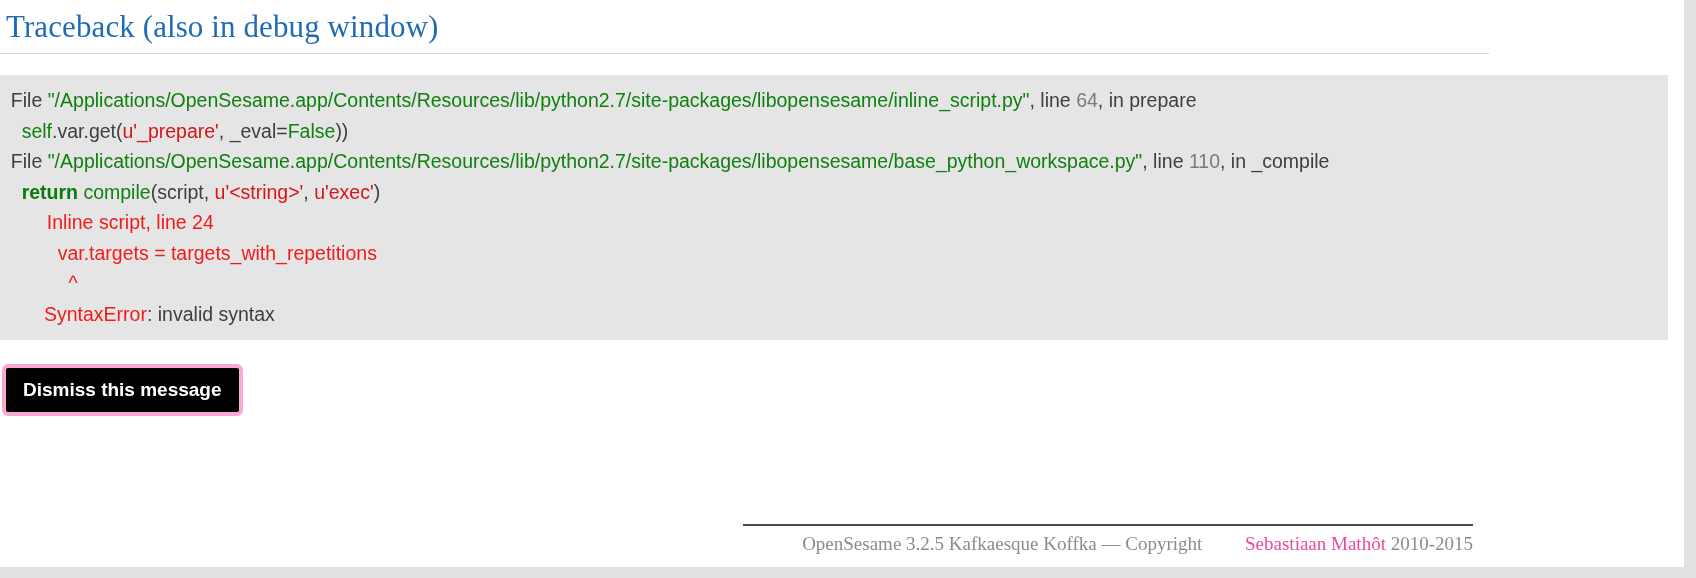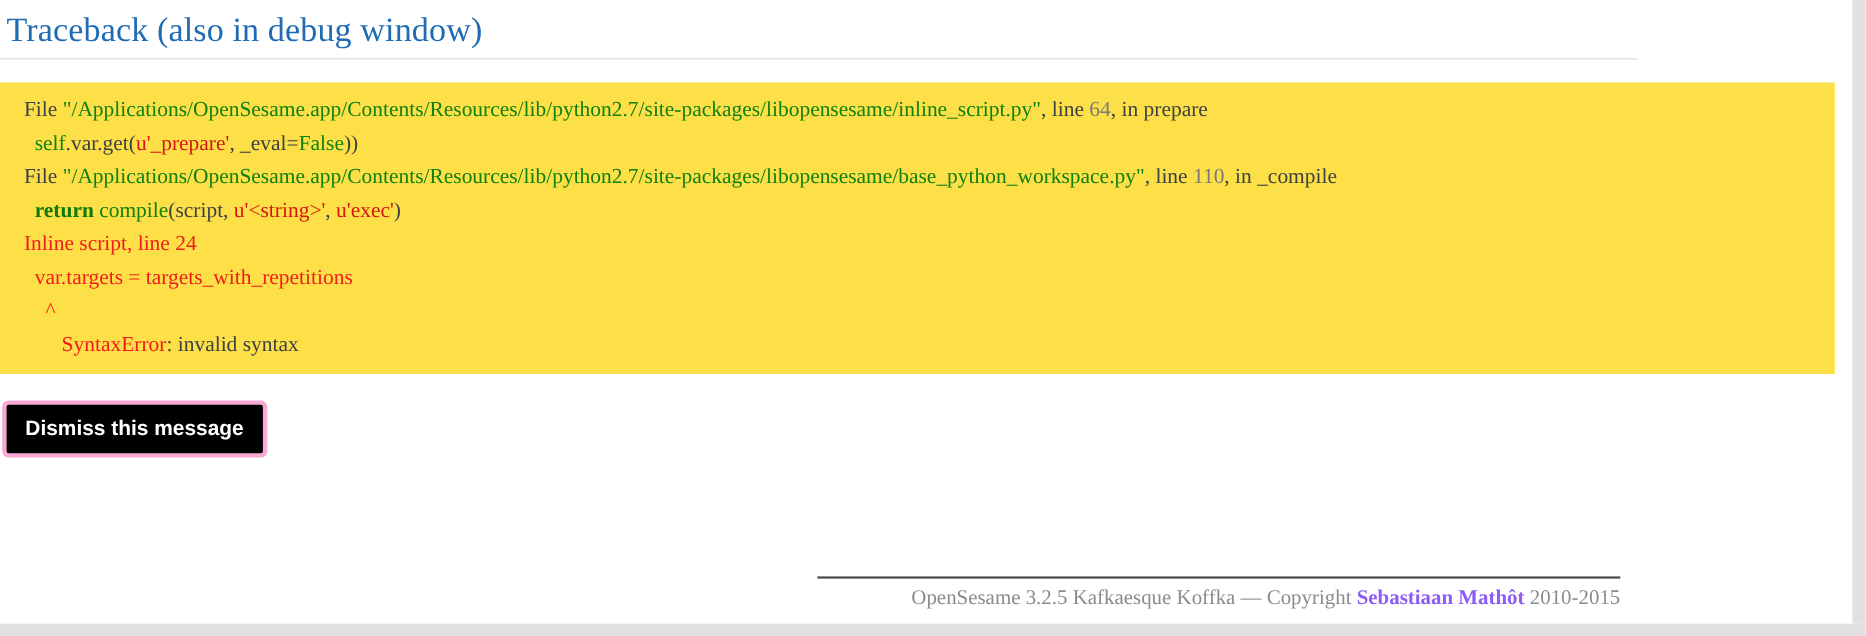--- a/index.html
+++ b/index.html
@@ -40,40 +40,40 @@
     height: 1px;
     background: #d8d8d8;
     border: 0;
     margin: 6px 0 0 0;
     width: 100%;
   }
 
   
   .code-block {
     margin: 21px 0 0 0;
-    padding: 10px 14px 11px 12px;
-    background: #fde047;
+    padding: 10px 14px 11px 0;
+    background: #e5e5e5;
     width: 1668px;
     box-sizing: border-box;
-    font-family: Liberation Serif, serif;
+    font-family: Liberation Sans, sans-serif;
     font-size: 19.5px;
     line-height: 30.5px;
     color: #3c4043;
     white-space: pre-wrap;
     word-break: break-all;
     overflow-wrap: anywhere;
     tab-size: 4;
   }
   .code-block .ln { display: block; }
   .tok-str   { color: #108010; }
   .tok-ustr  { color: #d81414; }
   .tok-num   { color: #7a7a7a; }
   .tok-name  { color: #108010; }
   .tok-kw    { color: #0a7a0a; font-weight: bold; }
-  .tok-err   { color: #f21b1b; }
+  .tok-err   { color: #f21b1b; margin-left: 36px; }
   .tok-errname { color: #f21b1b; margin-left: 44px; }
   .tok-plain { color: #3c4043; }
 
   
   .btn-row {
     margin: 24px 0 0 2px;
   }
   .dismiss-btn {
     display: inline-block;
     background: #000000;
@@ -105,24 +105,25 @@
     width: 100%;
   }
   .footer-text {
     font-family: "Liberation Serif", serif;
     font-size: 19px;
     color: #8b8b8b;
     line-height: 1.25;
     white-space: nowrap;
   }
   .footer-link {
-    color: #8b5cf6;
-    font-weight: bold;
+    color: #ec4899;
+    font-weight: normal;
     text-decoration: none;
     cursor: pointer;
+    margin-left: 38px;
   }
 
   
   .scroll-strip {
     position: absolute;
     right: 0; top: 0;
     width: 12px;
     height: 567px;
     background: #e1e1e1;
   }

